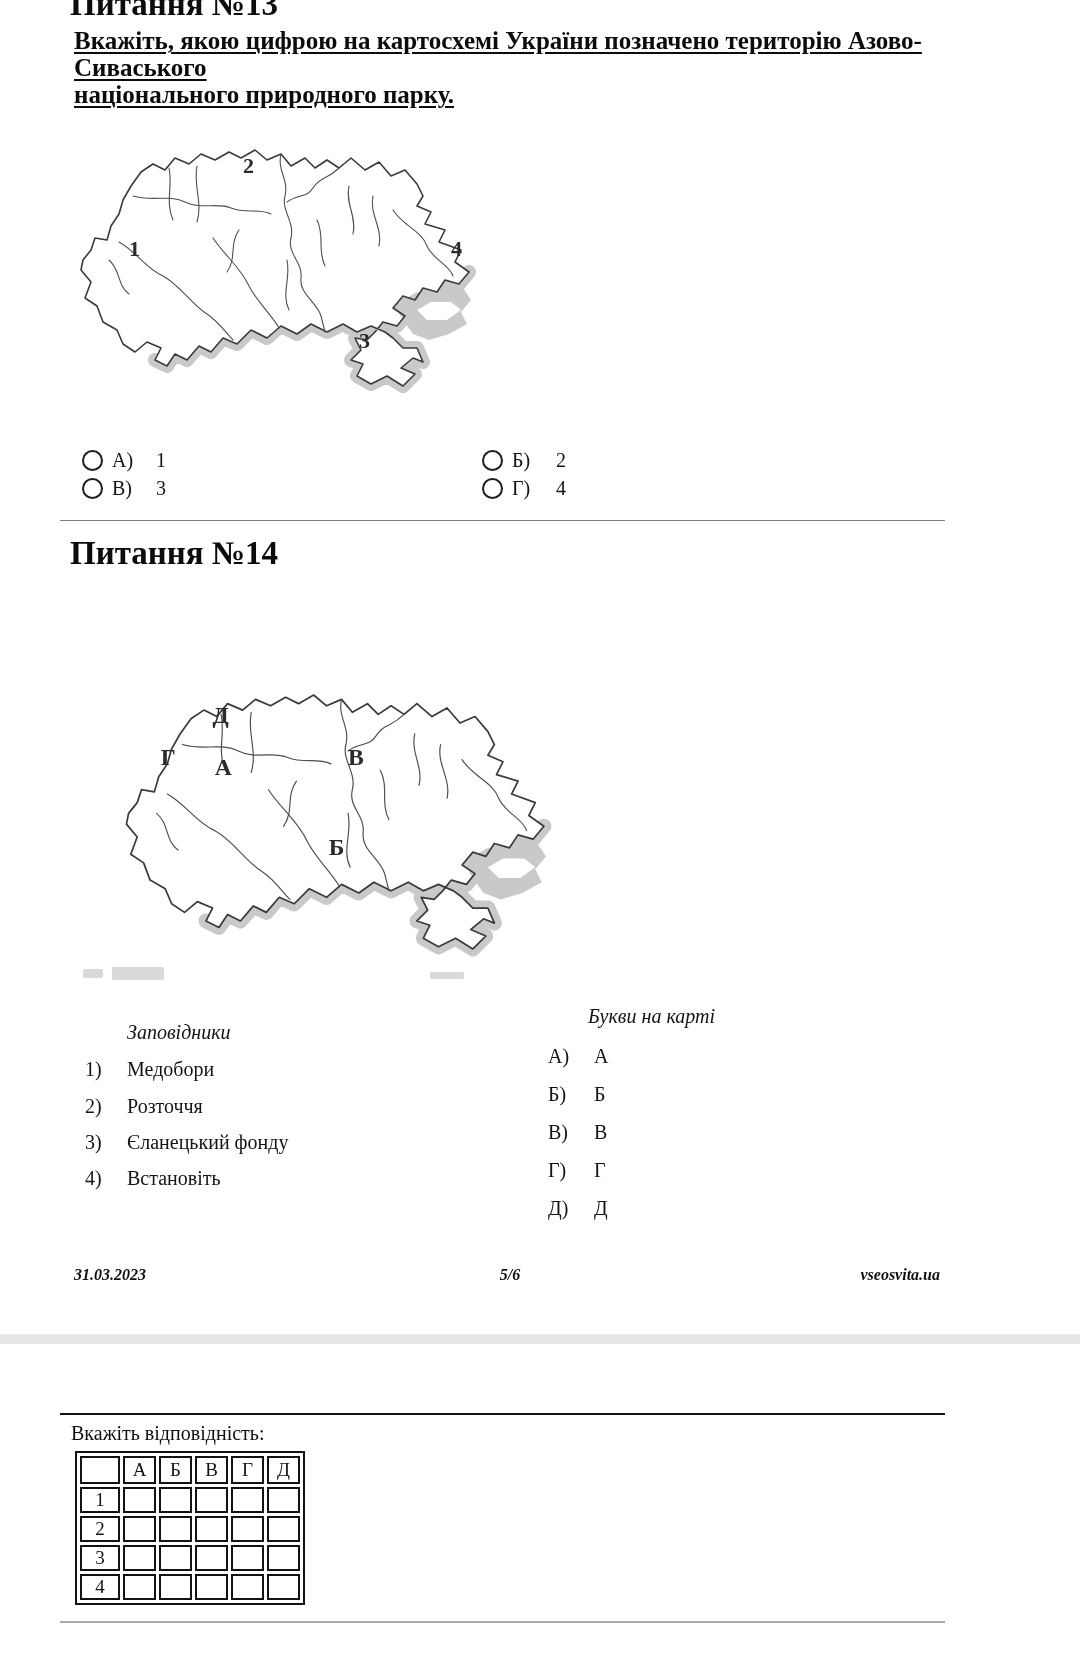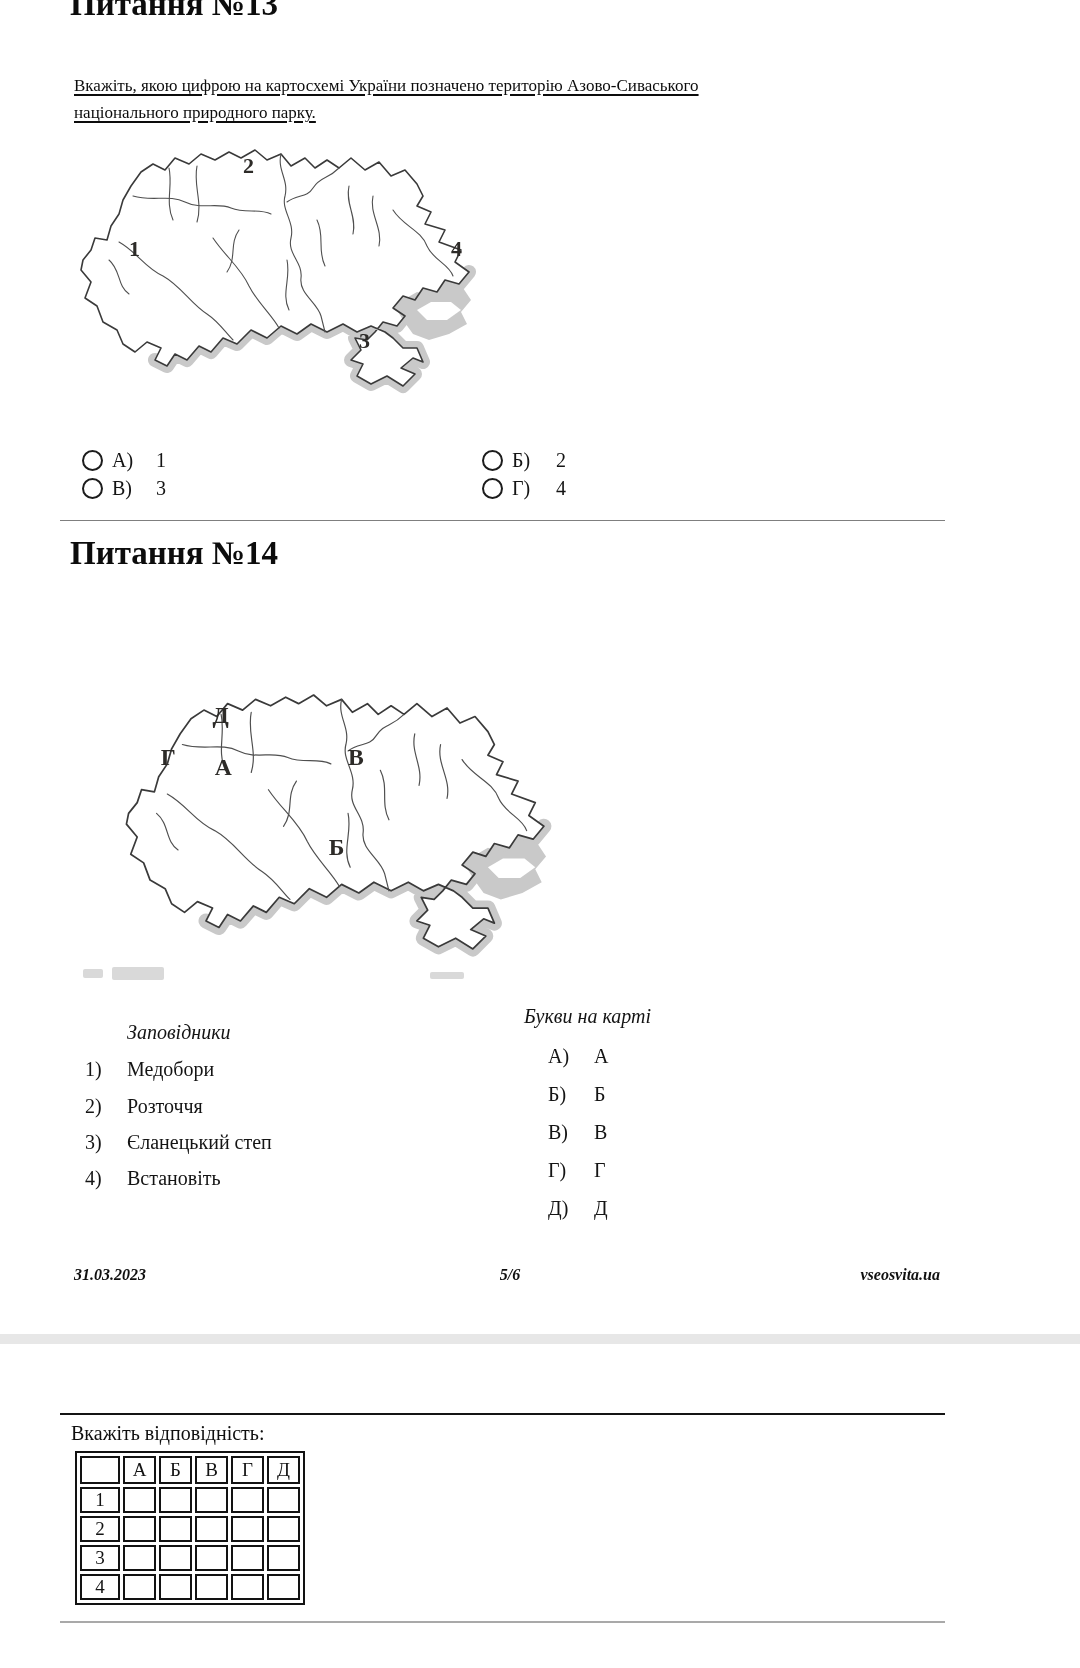--- a/index.html
+++ b/index.html
@@ -1,21 +1,21 @@
 <!DOCTYPE html>
 <html><head>
 <meta charset="utf-8">
 <style>
   html,body{margin:0;padding:0;background:#ffffff;}
   body{width:1080px;height:1668px;overflow:hidden;
        font-family:"Liberation Serif","DejaVu Serif",serif;color:#111;}
   #page{position:relative;width:1080px;height:1668px;background:#fff;}
 
   .qtitle{position:absolute;font-size:33px;font-weight:700;color:#0c0c0c;white-space:nowrap;}
-  .qtext{position:absolute;font-size:17px;font-weight:400;line-height:27px;color:#0c0c0c;margin-top:45px;}
+  .qtext{position:absolute;font-size:25px;font-weight:700;line-height:27px;color:#0c0c0c;}
   .qtext .ln{text-decoration:underline;text-decoration-thickness:2px;text-underline-offset:3px;}
 
   .map{position:absolute;}
 
   .opt{position:absolute;display:flex;align-items:center;font-size:20px;color:#141414;}
   .radio{width:21px;height:21px;border:2px solid #1c1c1c;border-radius:50%;background:#fff;
          box-sizing:border-box;margin-right:9px;flex:0 0 auto;}
   .opt .letter{width:36px;}
   .opt .val{margin-left:8px;}
 
@@ -136,25 +136,25 @@
   <div class="smudge" style="left:83px;top:969px;width:20px;height:9px;"></div>
   <div class="smudge" style="left:112px;top:967px;width:52px;height:13px;"></div>
   <div class="smudge" style="left:430px;top:972px;width:34px;height:7px;"></div>
 
   <div class="listhead" style="left:127px;top:1021px;text-align:right;">Заповідники</div>
   <div class="listnum" style="left:85px;top:1058px;">1)</div>
   <div class="listlabel" style="left:127px;top:1058px;">Медобори</div>
   <div class="listnum" style="left:85px;top:1095px;">2)</div>
   <div class="listlabel" style="left:127px;top:1095px;">Розточчя</div>
   <div class="listnum" style="left:85px;top:1131px;">3)</div>
-  <div class="listlabel" style="left:127px;top:1131px;">Єланецький степ</div>
+  <div class="listlabel" style="left:127px;top:1131px;">Єланецький фонду</div>
   <div class="listnum" style="left:85px;top:1167px;">4)</div>
   <div class="listlabel" style="left:127px;top:1167px;">Встановіть</div>
 
-  <div class="listhead" style="left:524px;top:1005px;">Букви на карті</div>
+  <div class="listhead" style="left:588px;top:1005px;">Букви на карті</div>
   <div class="listnum" style="left:548px;top:1045px;">А)</div>
   <div class="listlabel" style="left:594px;top:1045px;">А</div>
   <div class="listnum" style="left:548px;top:1083px;">Б)</div>
   <div class="listlabel" style="left:594px;top:1083px;">Б</div>
   <div class="listnum" style="left:548px;top:1121px;">В)</div>
   <div class="listlabel" style="left:594px;top:1121px;">В</div>
   <div class="listnum" style="left:548px;top:1159px;">Г)</div>
   <div class="listlabel" style="left:594px;top:1159px;">Г</div>
   <div class="listnum" style="left:548px;top:1197px;">Д)</div>
   <div class="listlabel" style="left:594px;top:1197px;">Д</div>

